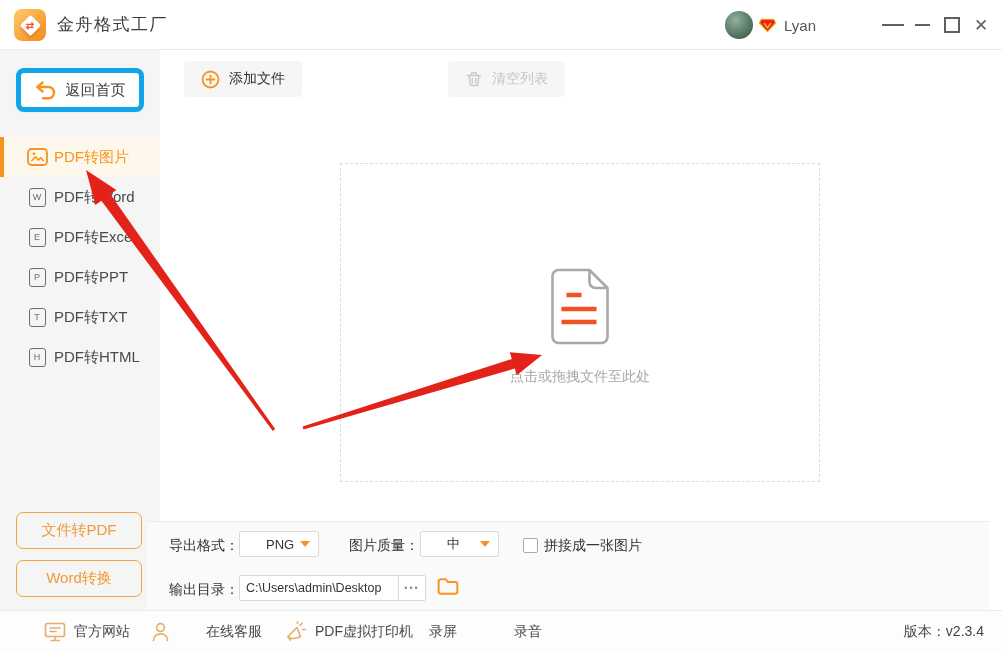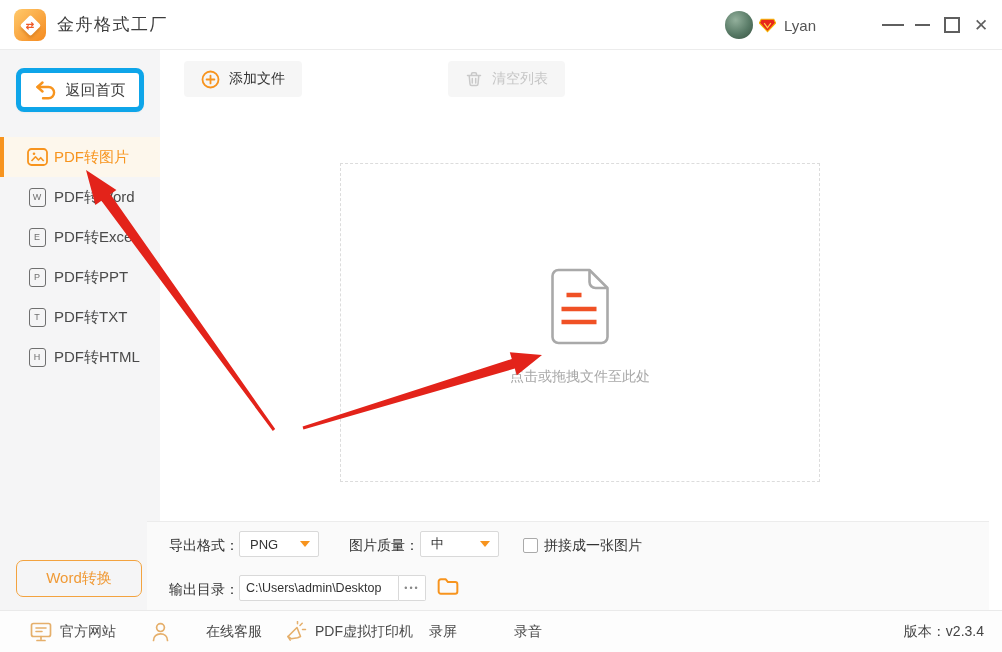--- a/index.html
+++ b/index.html
@@ -47,21 +47,21 @@
 
   
   .dropzone{position:absolute;left:340px;top:163px;width:480px;height:319px;border:1px dashed #dcdcdc;box-sizing:border-box;cursor:pointer;}
   .dropzone .docicon{position:absolute;left:50%;top:104px;transform:translateX(-50%);}
   .dropzone .hint{position:absolute;left:0;top:204px;width:100%;text-align:center;font-size:14px;color:#a8a8a8;}
 
   
   .settings{position:absolute;left:147px;top:521px;width:842px;height:89px;background:#fafafa;border-top:1px solid #ececec;box-sizing:border-box;}
   .set-label{position:absolute;font-size:14px;color:#333;}
   .select{position:absolute;height:26px;background:#fff;border:1px solid #d9d9d9;box-sizing:border-box;border-radius:2px;
-        font-size:13px;color:#333;display:flex;align-items:center;padding-left:10px;cursor:pointer;}
+        font-size:13px;color:#333;display:flex;align-items:center;padding-left:26px;cursor:pointer;}
   .select .tri{position:absolute;right:8px;top:9px;width:0;height:0;border-left:5px solid transparent;
         border-right:5px solid transparent;border-top:6px solid #f7941e;}
   .checkbox{position:absolute;width:13px;height:13px;border:1px solid #aaa;background:#fff;border-radius:2px;cursor:pointer;}
   .cb-label{position:absolute;font-size:14px;color:#333;cursor:pointer;}
   .pathwrap{position:absolute;display:flex;}
   .pathwrap input{width:160px;height:26px;border:1px solid #d9d9d9;box-sizing:border-box;font-size:12.5px;color:#333;
         padding:0 6px;background:#fff;font-family:"Liberation Sans",sans-serif;border-radius:2px 0 0 2px;}
   .browse{width:27px;height:26px;border:1px solid #d9d9d9;border-left:none;box-sizing:border-box;background:#fff;
         display:flex;align-items:center;justify-content:center;font-size:9px;letter-spacing:2px;color:#888;cursor:pointer;border-radius:0 2px 2px 0;}
   .folder-open-btn{position:absolute;cursor:pointer;display:flex;align-items:center;}
@@ -157,20 +157,23 @@
         </span>
       <span class="lbl">PDF转TXT</span>
     </div>
     <div class="side-item" style="top:287px;">
       <span class="ico">
           <span class="doc-badge">H</span>
         </span>
       <span class="lbl">PDF转HTML</span>
     </div>
 
+    <div class="convert-btn" style="top:462px;">
+      <span>文件转PDF</span>
+    </div>
     <div class="convert-btn" style="top:510px;">
       <span>Word转换</span>
     </div>
   </div>
 
   <div class="tb-btn" style="left:184px;">
     <svg width="19" height="19" viewBox="0 0 19 19">
       <circle cx="9.5" cy="9.5" r="8" fill="none" stroke="#f7941e" stroke-width="1.8"></circle>
       <path d="M9.5 5.6 v7.8 M5.6 9.5 h7.8" stroke="#f7941e" stroke-width="1.8" stroke-linecap="round"></path>
     </svg>
@@ -219,21 +222,21 @@
     </div>
     <span class="folder-open-btn" style="left:290px;top:55px;">
       <svg width="22" height="19" viewBox="0 0 20 17">
         <path d="M1.5 4 a2 2 0 0 1 2-2 h4.5 l2 2.5 h6.5 a2 2 0 0 1 2 2 v6.5 a2 2 0 0 1 -2 2 h-13 a2 2 0 0 1 -2-2 Z" fill="none" stroke="#f7941e" stroke-width="1.8" stroke-linejoin="round"></path>
       </svg>
     </span>
 
   </div>
 
   <div class="footer">
-    <div class="f-item" style="left:30px;">
+    <div class="f-item" style="left:44px;">
       <svg width="22" height="20" viewBox="0 0 22 20">
         <rect x="1.5" y="1.5" width="19" height="13" rx="2" fill="none" stroke="#e5af6b" stroke-width="1.7"></rect>
         <path d="M6 6 h10 M6 9.5 h6" stroke="#e5af6b" stroke-width="1.6" stroke-linecap="round"></path>
         <path d="M11 14.5 v2.5 M7 18.5 h8" stroke="#e5af6b" stroke-width="1.7" stroke-linecap="round"></path>
       </svg>
       <span>官方网站</span>
     </div>
     <div class="f-item" style="left:151px;gap:36px;">
       <svg width="19" height="20" viewBox="0 0 19 20">
         <circle cx="9.5" cy="5.6" r="3.9" fill="none" stroke="#e5af6b" stroke-width="1.7"></circle>

